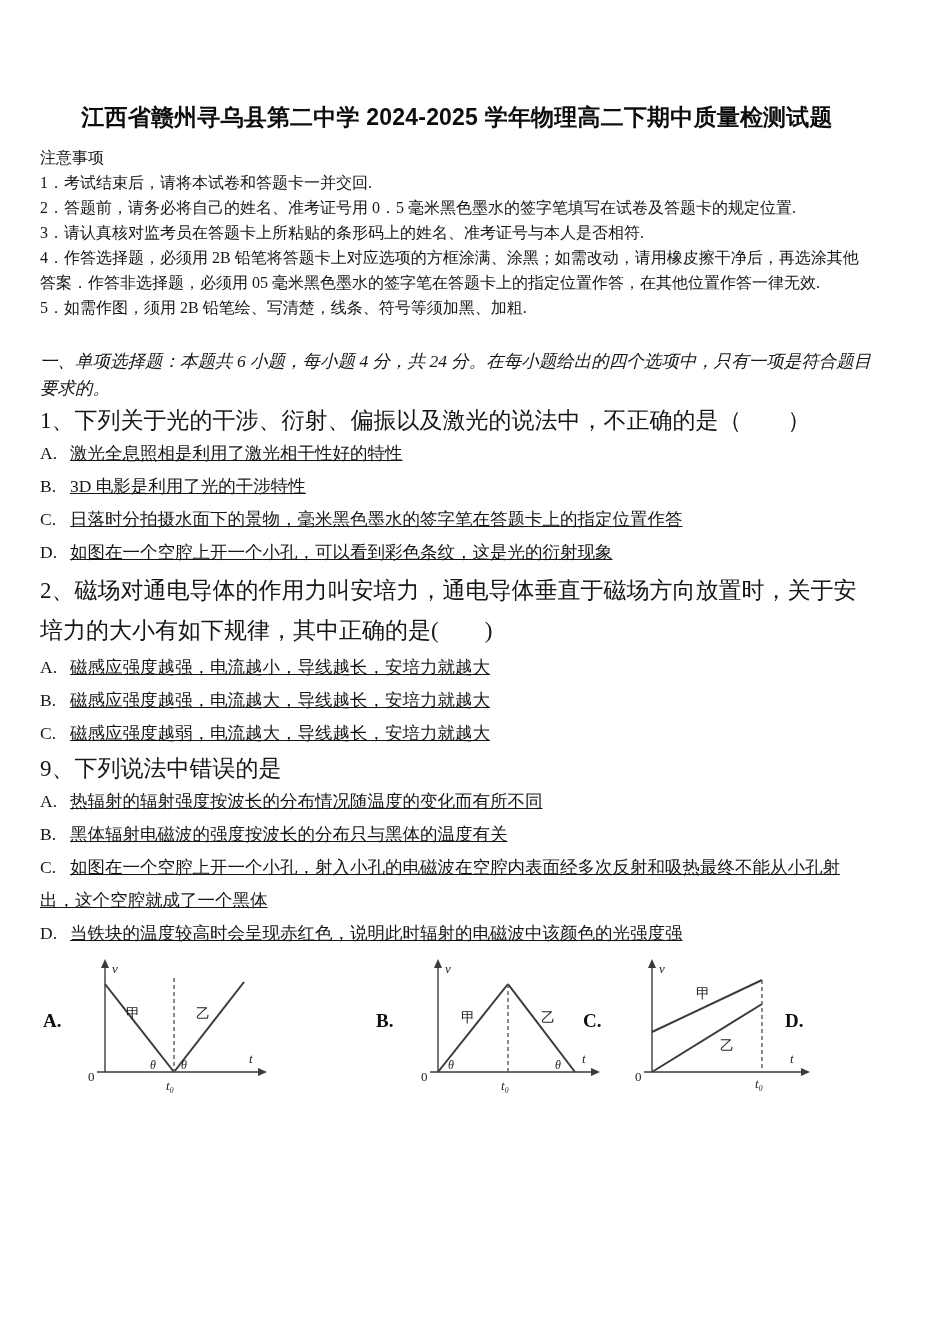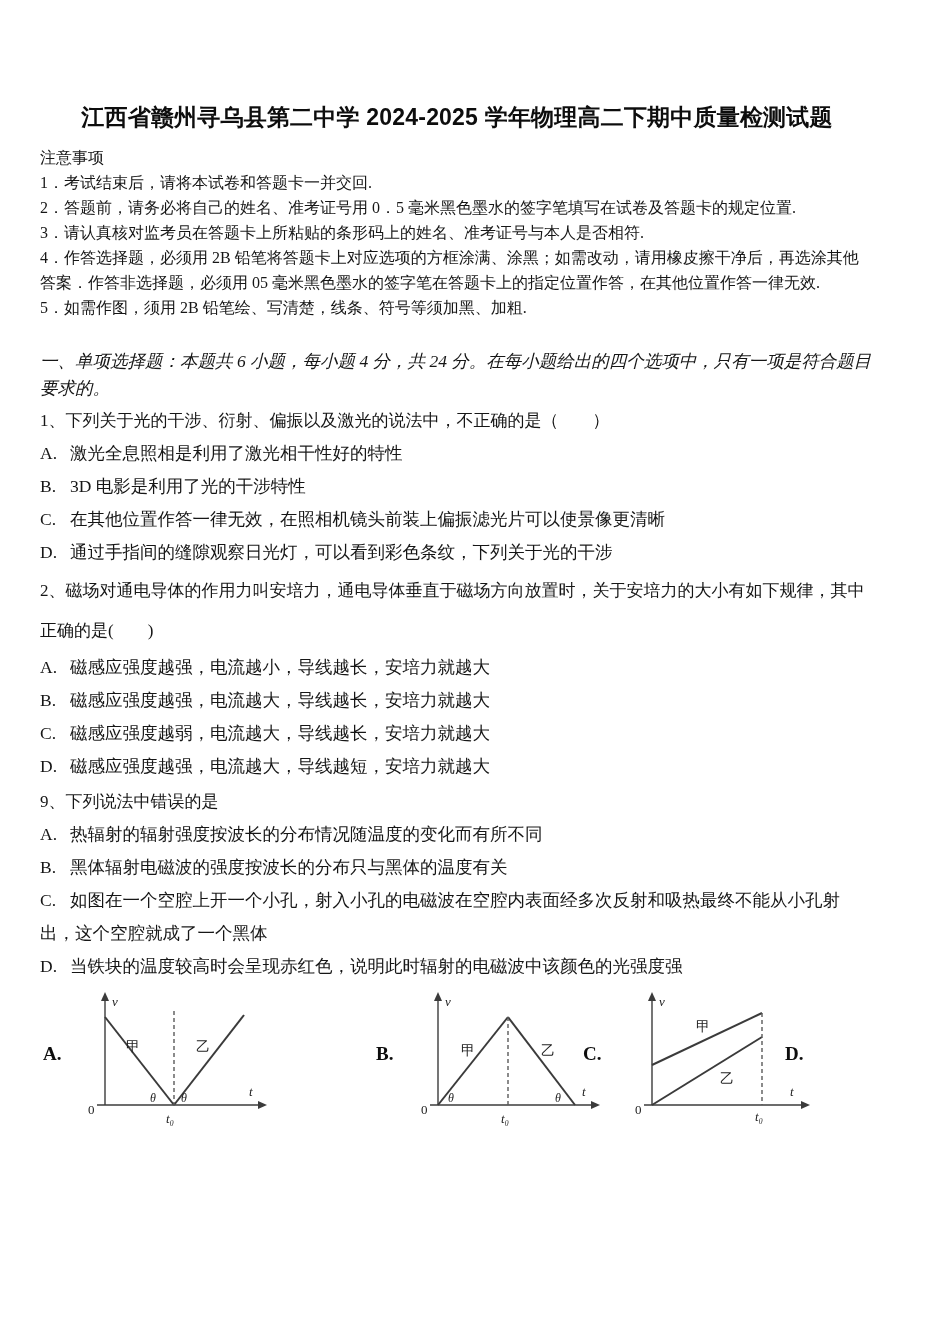--- a/index.html
+++ b/index.html
@@ -9,23 +9,23 @@
     -webkit-font-smoothing:antialiased;
   }
   .page{box-sizing:border-box;width:916px;height:1344px;padding:102px 42px 0 40px;overflow:hidden;}
   .title{
     font-family:"Liberation Sans","DejaVu Sans",sans-serif;
     font-weight:700;font-size:23px;line-height:30px;text-align:center;
     margin:0 0 13px 0;letter-spacing:0.2px;color:#0d0d0d;
   }
   .notice p{margin:0;font-size:16px;line-height:25px;}
   .section-heading{margin:28px 0 0 0;font-size:17.5px;line-height:27px;font-style:italic;}
-  .stem{margin:0;font-size:17px;line-height:33px;padding-top:2px;}
+  .stem{margin:0;font-size:23px;line-height:33px;padding-top:2px;}
   .stem.tall{line-height:40px;}
-  .option{margin:0;font-size:17.5px;line-height:33px;}
+  .option{margin:0;font-size:17.5px;line-height:33px;text-decoration:underline;}
   .option .opt-label{display:inline-block;min-width:30px;}
   .figures{position:relative;height:160px;margin-top:8px;}
   .fig-letter{
     position:absolute;top:52px;font-weight:700;font-size:19px;
     font-family:"Liberation Serif","DejaVu Serif",serif;color:#0d0d0d;
   }
   .fig{position:absolute;top:0;}
   .fig line.axis{stroke:#3b3b3b;stroke-width:1.4;}
   .fig line.curve{stroke:#3b3b3b;stroke-width:2;}
   .fig line.dash{stroke:#5a5a5a;stroke-width:1.4;stroke-dasharray:4 3;}
@@ -50,30 +50,29 @@
     <p>4．作答选择题，必须用 2B 铅笔将答题卡上对应选项的方框涂满、涂黑；如需改动，请用橡皮擦干净后，再选涂其他答案．作答非选择题，必须用 05 毫米黑色墨水的签字笔在答题卡上的指定位置作答，在其他位置作答一律无效.</p>
     <p>5．如需作图，须用 2B 铅笔绘、写清楚，线条、符号等须加黑、加粗.</p>
   </div>
 
   <p class="section-heading">一、单项选择题：本题共 6 小题，每小题 4 分，共 24 分。在每小题给出的四个选项中，只有一项是符合题目要求的。</p>
 
   <div class="question">
     <p class="stem">1、下列关于光的干涉、衍射、偏振以及激光的说法中，不正确的是（　　）</p>
     <p class="option"><span class="opt-label">A.</span><span class="opt-text">激光全息照相是利用了激光相干性好的特性</span></p>
     <p class="option"><span class="opt-label">B.</span><span class="opt-text">3D 电影是利用了光的干涉特性</span></p>
-    <p class="option"><span class="opt-label">C.</span><span class="opt-text">在其他位置作答一律无效，在照相机镜头前装上偏振滤光片可以使景像更清晰</span></p>
-    <p class="option"><span class="opt-label">D.</span><span class="opt-text">通过手指间的缝隙观察日光灯，可以看到彩色条纹，下列关于光的干涉</span></p>
+    <p class="option"><span class="opt-label">C.</span><span class="opt-text">日落时分拍摄水面下的景物，毫米黑色墨水的签字笔在答题卡上的指定位置作答</span></p>
+    <p class="option"><span class="opt-label">D.</span><span class="opt-text">如图在一个空腔上开一个小孔，可以看到彩色条纹，这是光的衍射现象</span></p>
   </div>
 
   <div class="question">
     <p class="stem tall">2、磁场对通电导体的作用力叫安培力，通电导体垂直于磁场方向放置时，关于安培力的大小有如下规律，其中正确的是(　　)</p>
     <p class="option"><span class="opt-label">A.</span><span class="opt-text">磁感应强度越强，电流越小，导线越长，安培力就越大</span></p>
     <p class="option"><span class="opt-label">B.</span><span class="opt-text">磁感应强度越强，电流越大，导线越长，安培力就越大</span></p>
     <p class="option"><span class="opt-label">C.</span><span class="opt-text">磁感应强度越弱，电流越大，导线越长，安培力就越大</span></p>
-    <p class="option"><span class="opt-label">D.</span><span class="opt-text">磁感应强度越强，电流越大，导线越短，安培力就越大</span></p>
   </div>
 
   <div class="question">
     <p class="stem">9、下列说法中错误的是</p>
     <p class="option"><span class="opt-label">A.</span><span class="opt-text">热辐射的辐射强度按波长的分布情况随温度的变化而有所不同</span></p>
     <p class="option"><span class="opt-label">B.</span><span class="opt-text">黑体辐射电磁波的强度按波长的分布只与黑体的温度有关</span></p>
     <p class="option"><span class="opt-label">C.</span><span class="opt-text">如图在一个空腔上开一个小孔，射入小孔的电磁波在空腔内表面经多次反射和吸热最终不能从小孔射出，这个空腔就成了一个黑体</span></p>
     <p class="option"><span class="opt-label">D.</span><span class="opt-text">当铁块的温度较高时会呈现赤红色，说明此时辐射的电磁波中该颜色的光强度强</span></p>
   </div>
 

